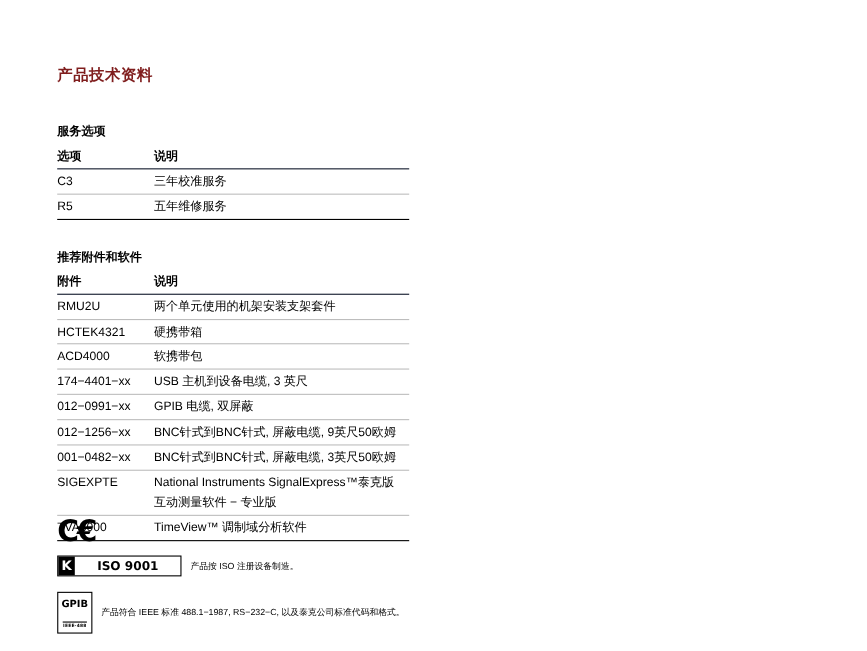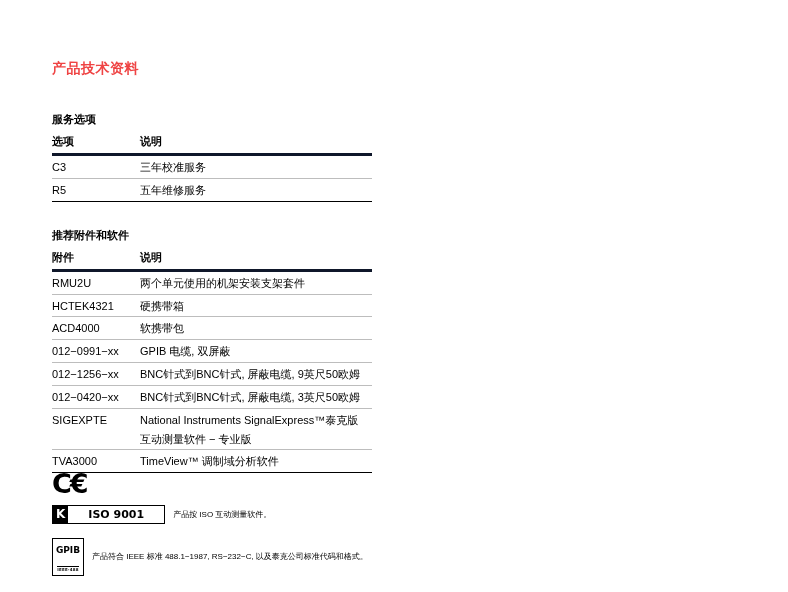--- a/index.html
+++ b/index.html
@@ -20,21 +20,21 @@
     height: 592px;
     box-sizing: border-box;
   }
   .content {
     position: absolute;
     left: 52px;
     top: 60px;
     width: 690px;
   }
   .page-title {
-    color: #ef4444;
+    color: #7f1d1d;
     font-size: 14px;
     font-weight: bold;
     letter-spacing: 0.5px;
     margin: 0 0 34px 0;
   }
   .section {
     margin-bottom: 26px;
   }
   .section-title {
     font-size: 11px;
@@ -47,21 +47,21 @@
     table-layout: fixed;
   }
   table.spec.wide {
     width: 320px;
   }
   table.spec th {
     font-size: 11px;
     font-weight: bold;
     text-align: left;
     padding: 0 0 4px 0;
-    border-bottom: 3px solid #0f172a;
+    border-bottom: 1px solid #0f172a;
     vertical-align: bottom;
   }
   table.spec td {
     font-size: 11px;
     font-weight: normal;
     text-align: left;
     padding: 4px 0 3px 0;
     border-bottom: 1px solid #bdbdbd;
     vertical-align: top;
     line-height: 1.35;
@@ -196,29 +196,33 @@
           </tr>
           <tr>
             <td class="col-key-2">HCTEK4321</td>
             <td>硬携带箱</td>
           </tr>
           <tr>
             <td class="col-key-2">ACD4000</td>
             <td>软携带包</td>
           </tr>
           <tr>
+            <td class="col-key-2">174−4401−xx</td>
+            <td>USB 主机到设备电缆, 3 英尺</td>
+          </tr>
+          <tr>
             <td class="col-key-2">012−0991−xx</td>
             <td>GPIB 电缆, 双屏蔽</td>
           </tr>
           <tr>
             <td class="col-key-2">012−1256−xx</td>
             <td>BNC针式到BNC针式, 屏蔽电缆, 9英尺50欧姆</td>
           </tr>
           <tr>
-            <td class="col-key-2">012−0420−xx</td>
+            <td class="col-key-2">001−0482−xx</td>
             <td>BNC针式到BNC针式, 屏蔽电缆, 3英尺50欧姆</td>
           </tr>
           <tr>
             <td class="col-key-2" style="border-bottom:none;">SIGEXPTE</td>
             <td style="border-bottom:none; padding-bottom:0;">National Instruments SignalExpress™泰克版</td>
           </tr>
           <tr>
             <td class="col-key-2"></td>
             <td style="padding-top:1px;margin-left:42px;">互动测量软件 − 专业版</td>
           </tr>
@@ -233,21 +237,21 @@
   </div>
 
   <div class="marks">
     <div class="ce-mark">C€</div>
 
     <div class="mark-row">
       <span class="iso-badge">
         <span class="k">K</span>
         <span class="txt">ISO 9001</span>
       </span>
-      <span class="mark-note">产品按 ISO 互动测量软件。</span>
+      <span class="mark-note">产品按 ISO 注册设备制造。</span>
     </div>
 
     <div class="mark-row">
       <span class="gpib-badge">
         <span class="g1">GPIB</span>
         <span class="g2">IEEE-488</span>
       </span>
       <span class="mark-note">产品符合 IEEE 标准 488.1−1987, RS−232−C, 以及泰克公司标准代码和格式。</span>
     </div>
   </div>

